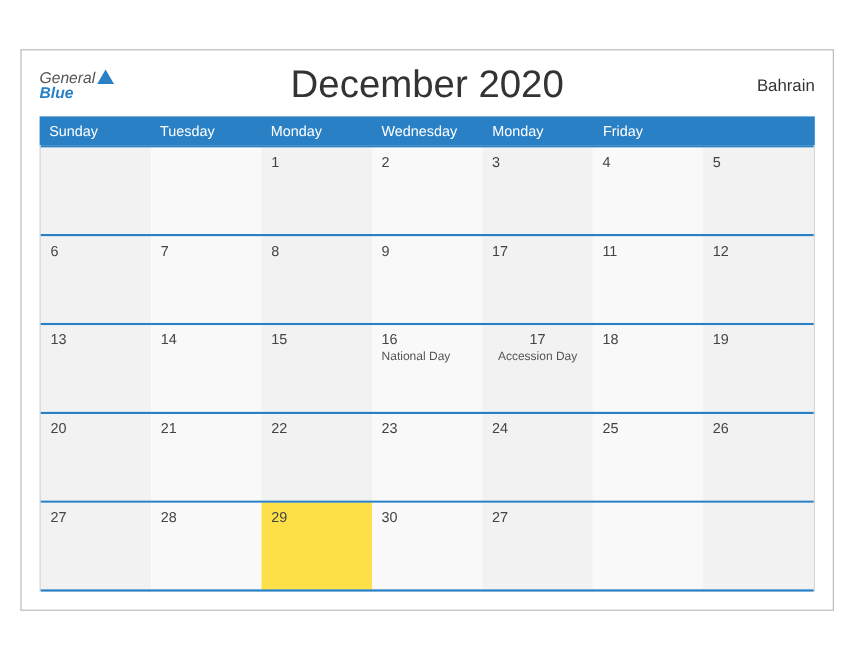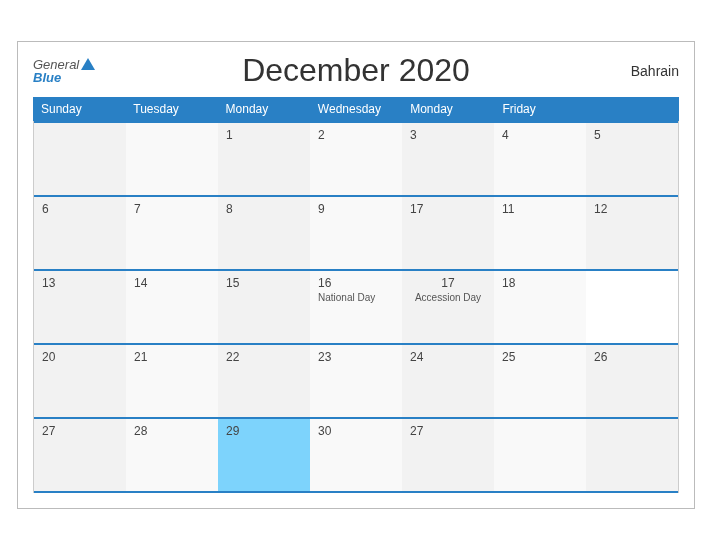--- a/index.html
+++ b/index.html
@@ -201,20 +201,23 @@
         <span class="day-number">16</span>
         <span class="event-text">National Day</span>
       </div>
       <div class="day-cell" style="background: rgb(242, 242, 242); text-align: center;">
         <span class="day-number">17</span>
         <span class="event-text">Accession Day</span>
       </div>
       <div class="day-cell" style="background: rgb(249, 249, 249);">
         <span class="day-number">18</span>
       </div>
+      <div class="day-cell" style="background: rgb(242, 242, 242);">
+        <span class="day-number">19</span>
+      </div>
       <div class="bottom-border"></div>
       <div class="day-cell" style="background: rgb(242, 242, 242);">
         <span class="day-number">20</span>
       </div>
       <div class="day-cell" style="background: rgb(249, 249, 249);">
         <span class="day-number">21</span>
       </div>
       <div class="day-cell" style="background: rgb(242, 242, 242);">
         <span class="day-number">22</span>
       </div>
@@ -230,21 +233,21 @@
       <div class="day-cell" style="background: rgb(242, 242, 242);">
         <span class="day-number">26</span>
       </div>
       <div class="bottom-border"></div>
       <div class="day-cell" style="background: rgb(242, 242, 242);">
         <span class="day-number">27</span>
       </div>
       <div class="day-cell" style="background: rgb(249, 249, 249);">
         <span class="day-number">28</span>
       </div>
-      <div class="day-cell" style="background: #7dd3fc;">
+      <div class="day-cell" style="background: #fde047;">
         <span class="day-number">29</span>
       </div>
       <div class="day-cell" style="background: rgb(249, 249, 249);">
         <span class="day-number">30</span>
       </div>
       <div class="day-cell" style="background: rgb(242, 242, 242);">
         <span class="day-number">27</span>
       </div>
       <div class="day-cell" style="background: rgb(249, 249, 249);"></div>
       <div class="day-cell" style="background: rgb(242, 242, 242);"></div>

